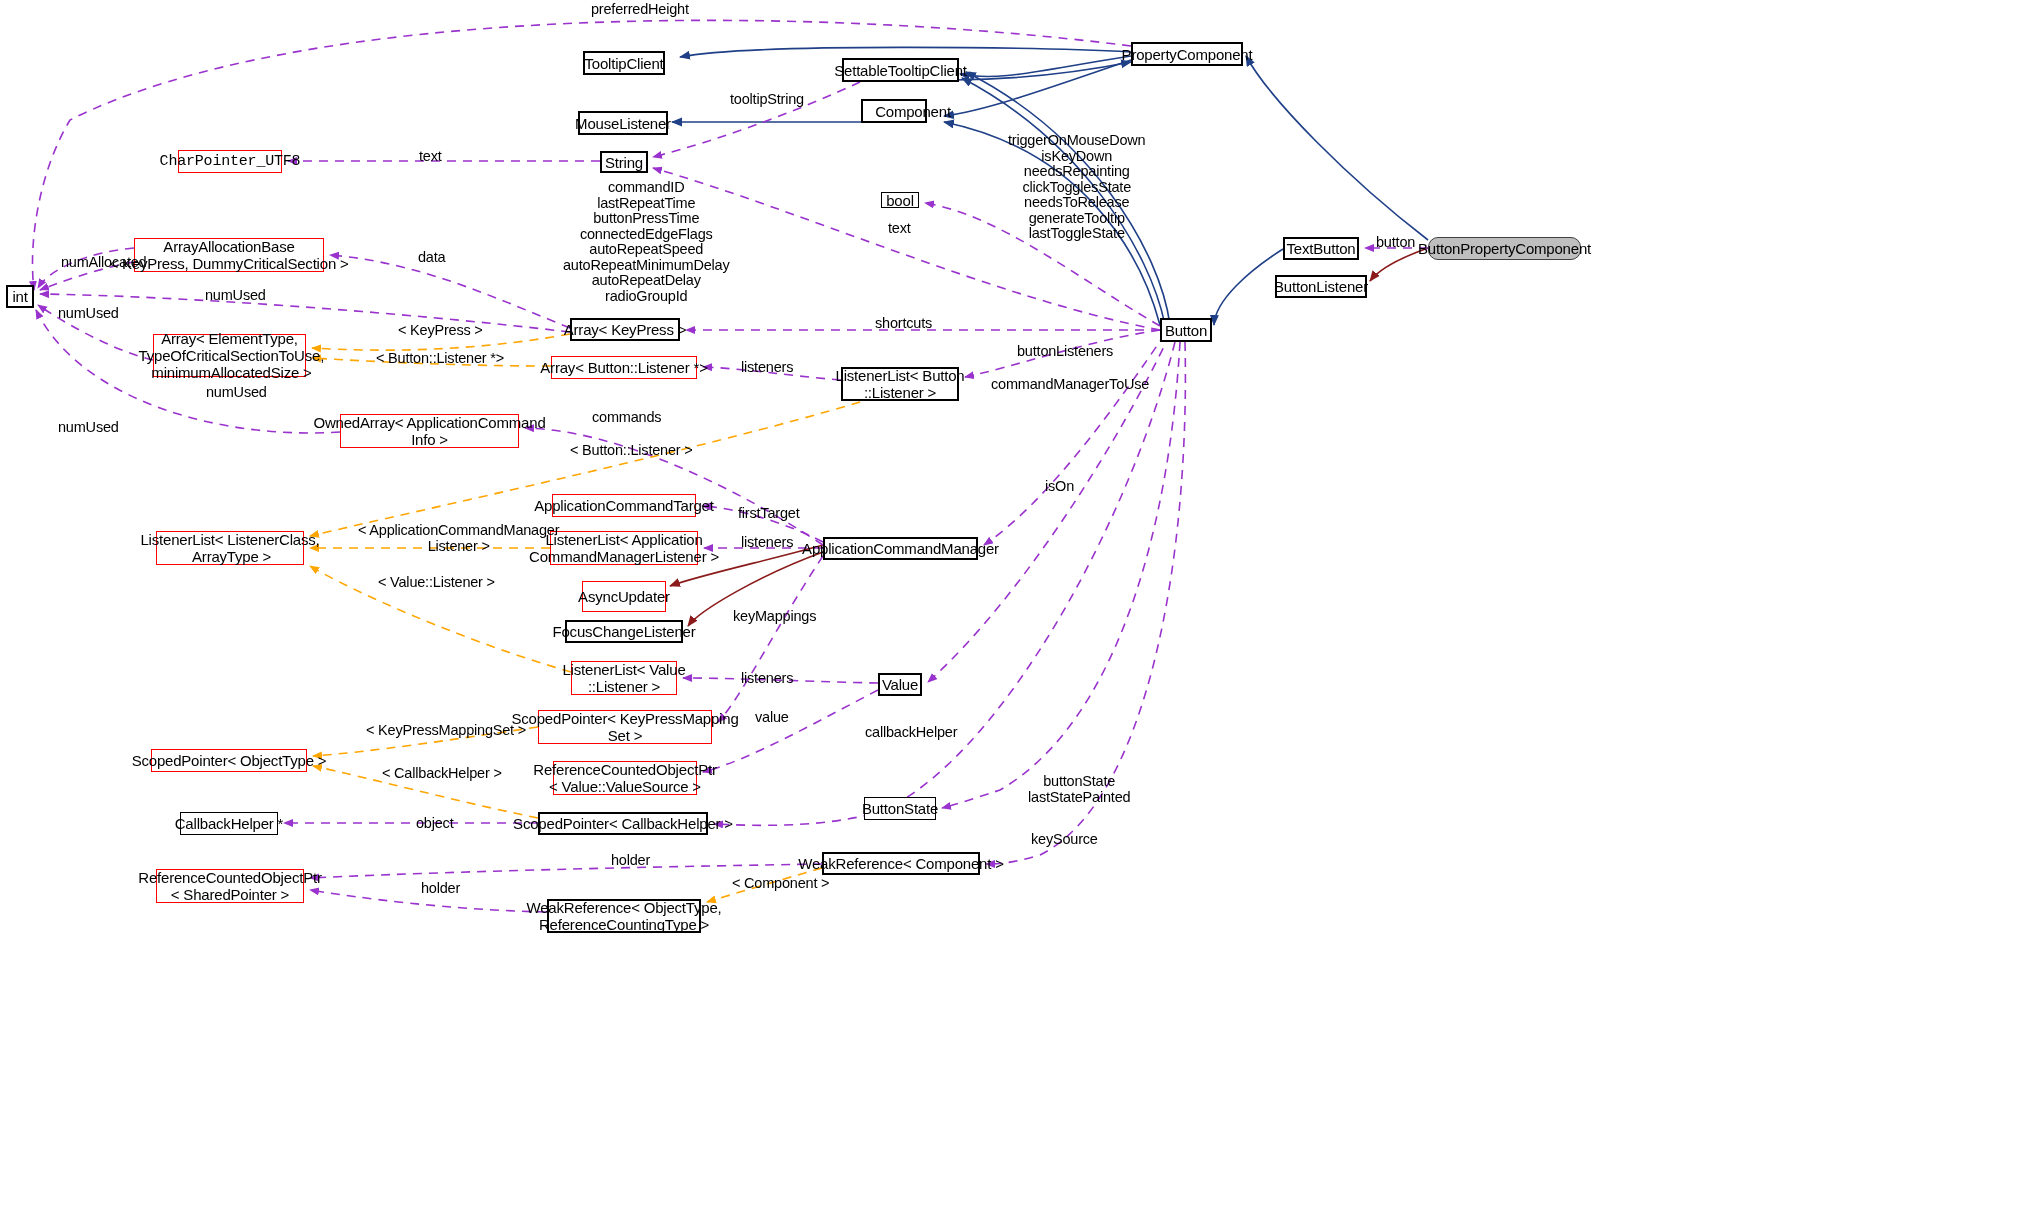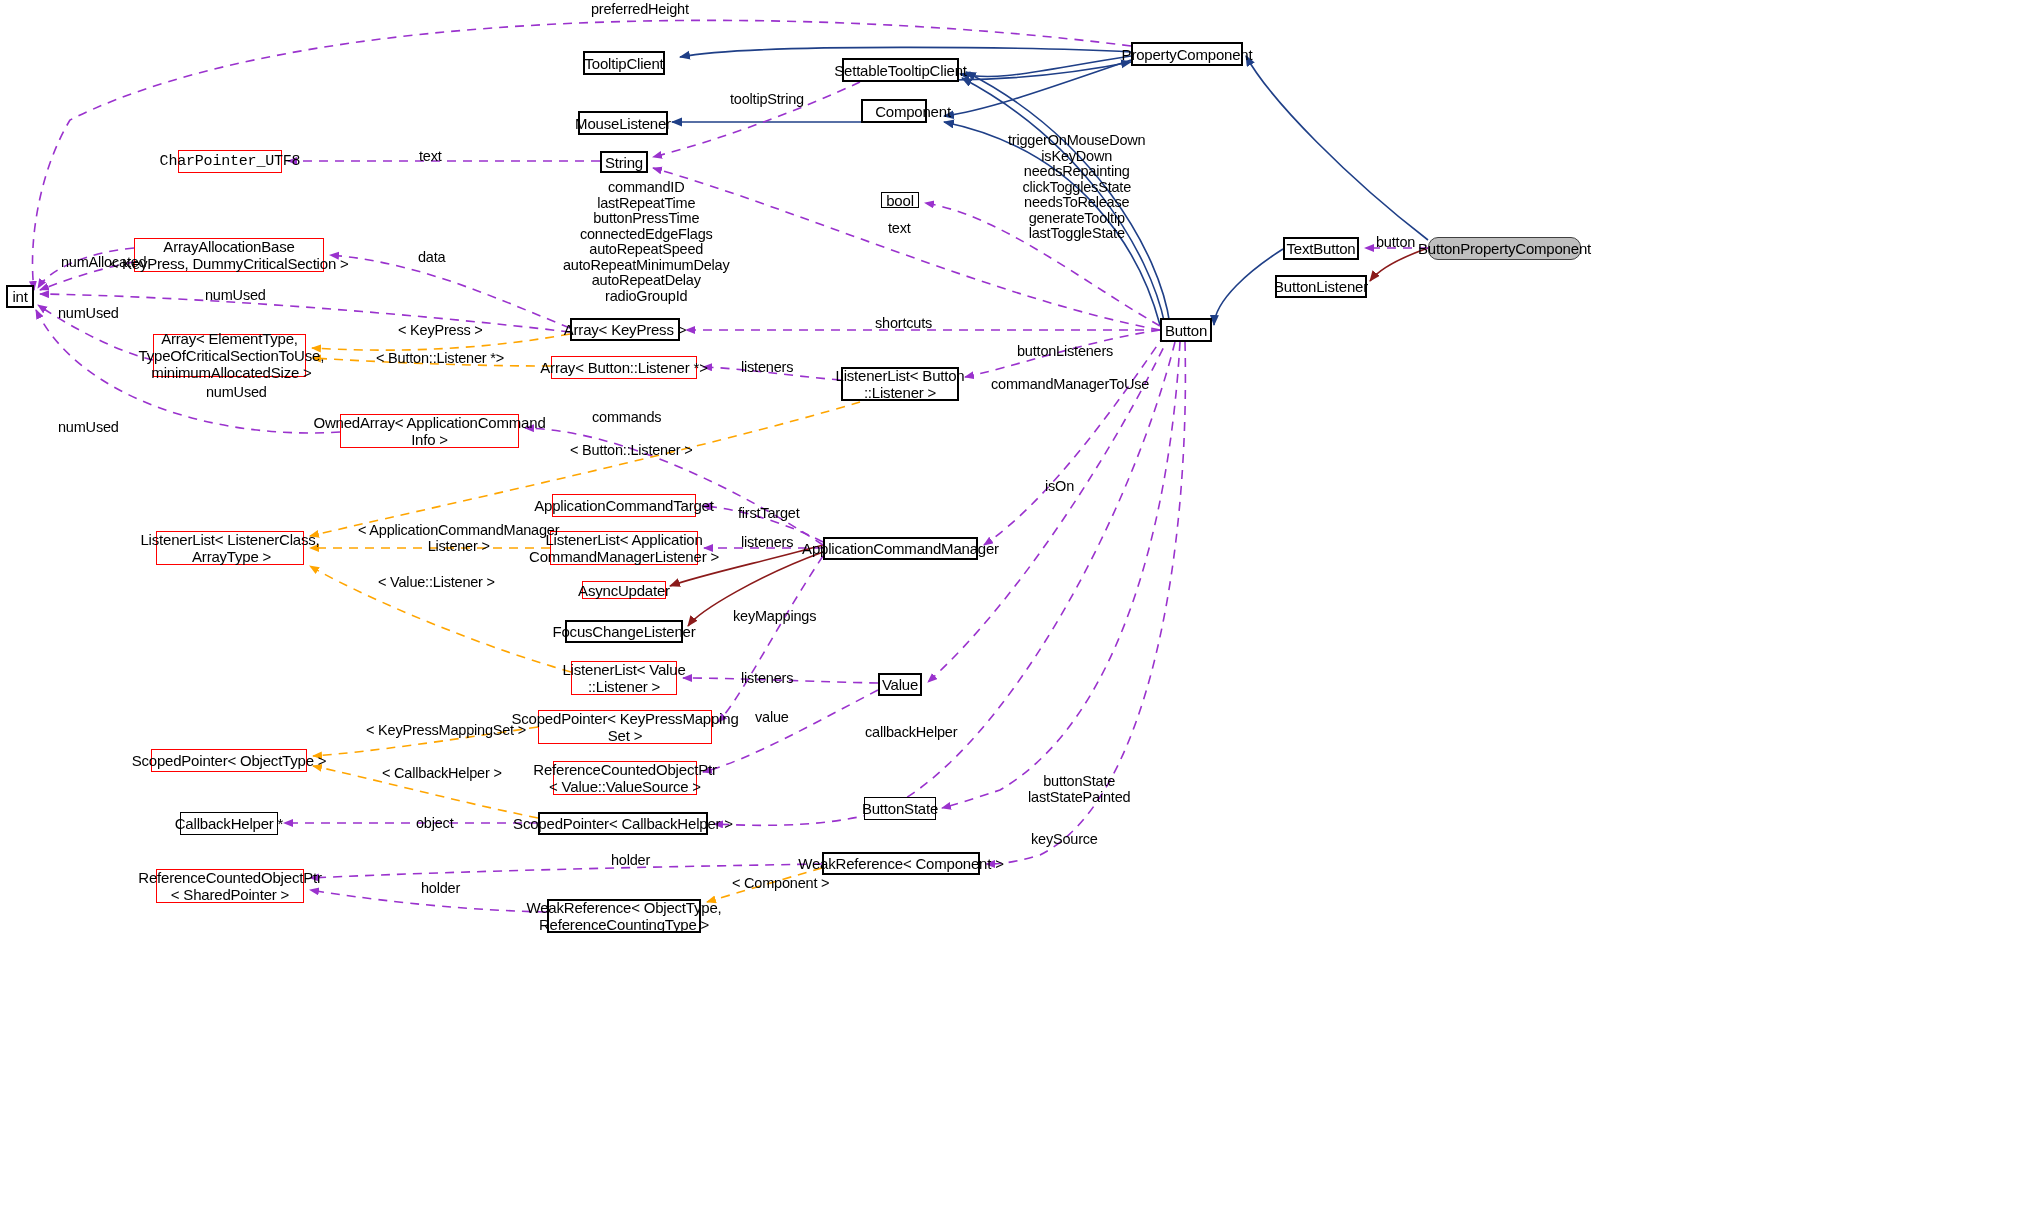--- a/index.html
+++ b/index.html
@@ -201,21 +201,21 @@
   <div class="node thick" id="n17" style="left: 841px; top: 367px; width: 118px; height: 34px;">ListenerList&lt; Button
 ::Listener &gt;</div>
   <div class="node red" id="n18" style="left: 340px; top: 414px; width: 179px; height: 34px;">OwnedArray&lt; ApplicationCommand
 Info &gt;</div>
   <div class="node red" id="n19" style="left: 552px; top: 494px; width: 144px; height: 23px;">ApplicationCommandTarget</div>
   <div class="node red" id="n20" style="left: 156px; top: 531px; width: 148px; height: 34px;">ListenerList&lt; ListenerClass,
  ArrayType &gt;</div>
   <div class="node red" id="n21" style="left: 550px; top: 531px; width: 148px; height: 34px;">ListenerList&lt; Application
 CommandManagerListener &gt;</div>
   <div class="node thick" id="n22" style="left: 823px; top: 537px; width: 155px; height: 23px;">ApplicationCommandManager</div>
-  <div class="node red" id="n23" style="left: 582px; top: 581px; width: 84px; height: 18px;">AsyncUpdater</div>
+  <div class="node red" id="n23" style="left: 582px; top: 581px; width: 84px; height: 31px;">AsyncUpdater</div>
   <div class="node thick" id="n24" style="left: 565px; top: 620px; width: 118px; height: 23px;">FocusChangeListener</div>
   <div class="node red" id="n25" style="left: 571px; top: 661px; width: 106px; height: 34px;">ListenerList&lt; Value
 ::Listener &gt;</div>
   <div class="node thick" id="n26" style="left: 878px; top: 673px; width: 44px; height: 23px;">Value</div>
   <div class="node red" id="n27" style="left: 538px; top: 710px; width: 174px; height: 34px;">ScopedPointer&lt; KeyPressMapping
 Set &gt;</div>
   <div class="node red" id="n28" style="left: 151px; top: 749px; width: 156px; height: 23px;">ScopedPointer&lt; ObjectType &gt;</div>
   <div class="node red" id="n29" style="left: 553px; top: 761px; width: 144px; height: 34px;">ReferenceCountedObjectPtr
 &lt; Value::ValueSource &gt;</div>
   <div class="node" id="n30" style="left: 864px; top: 797px; width: 72px; height: 23px;">ButtonState</div>

